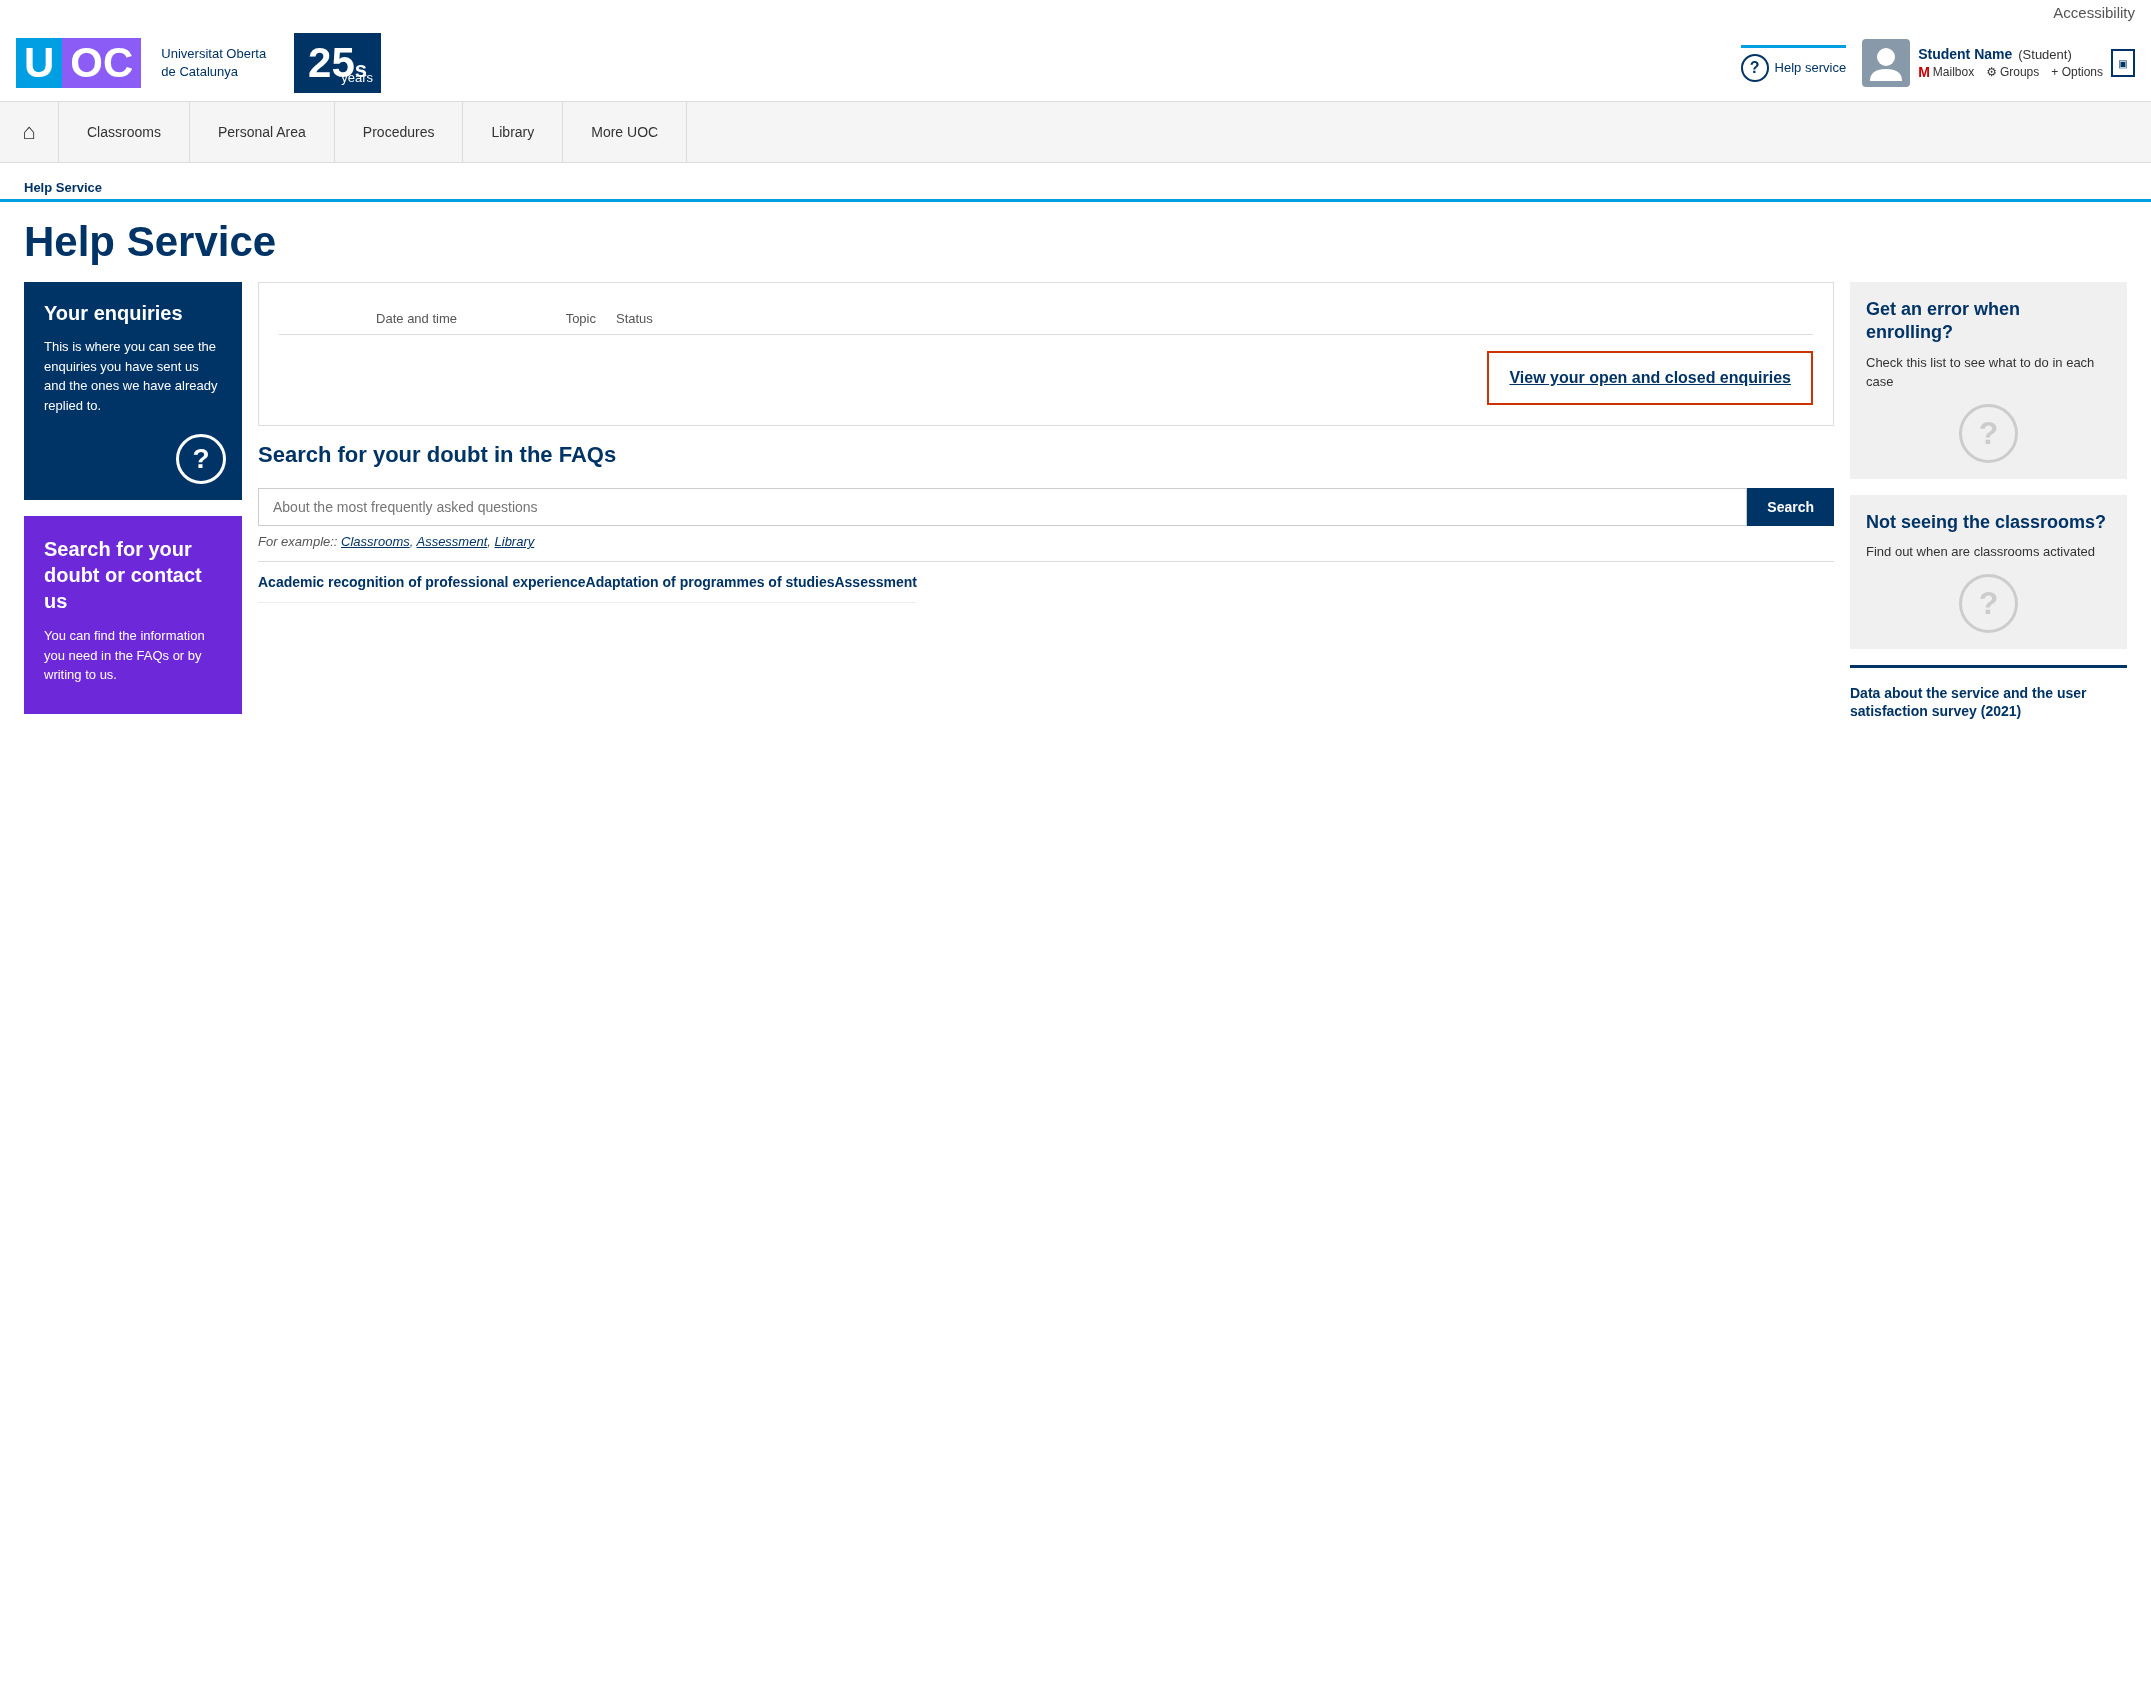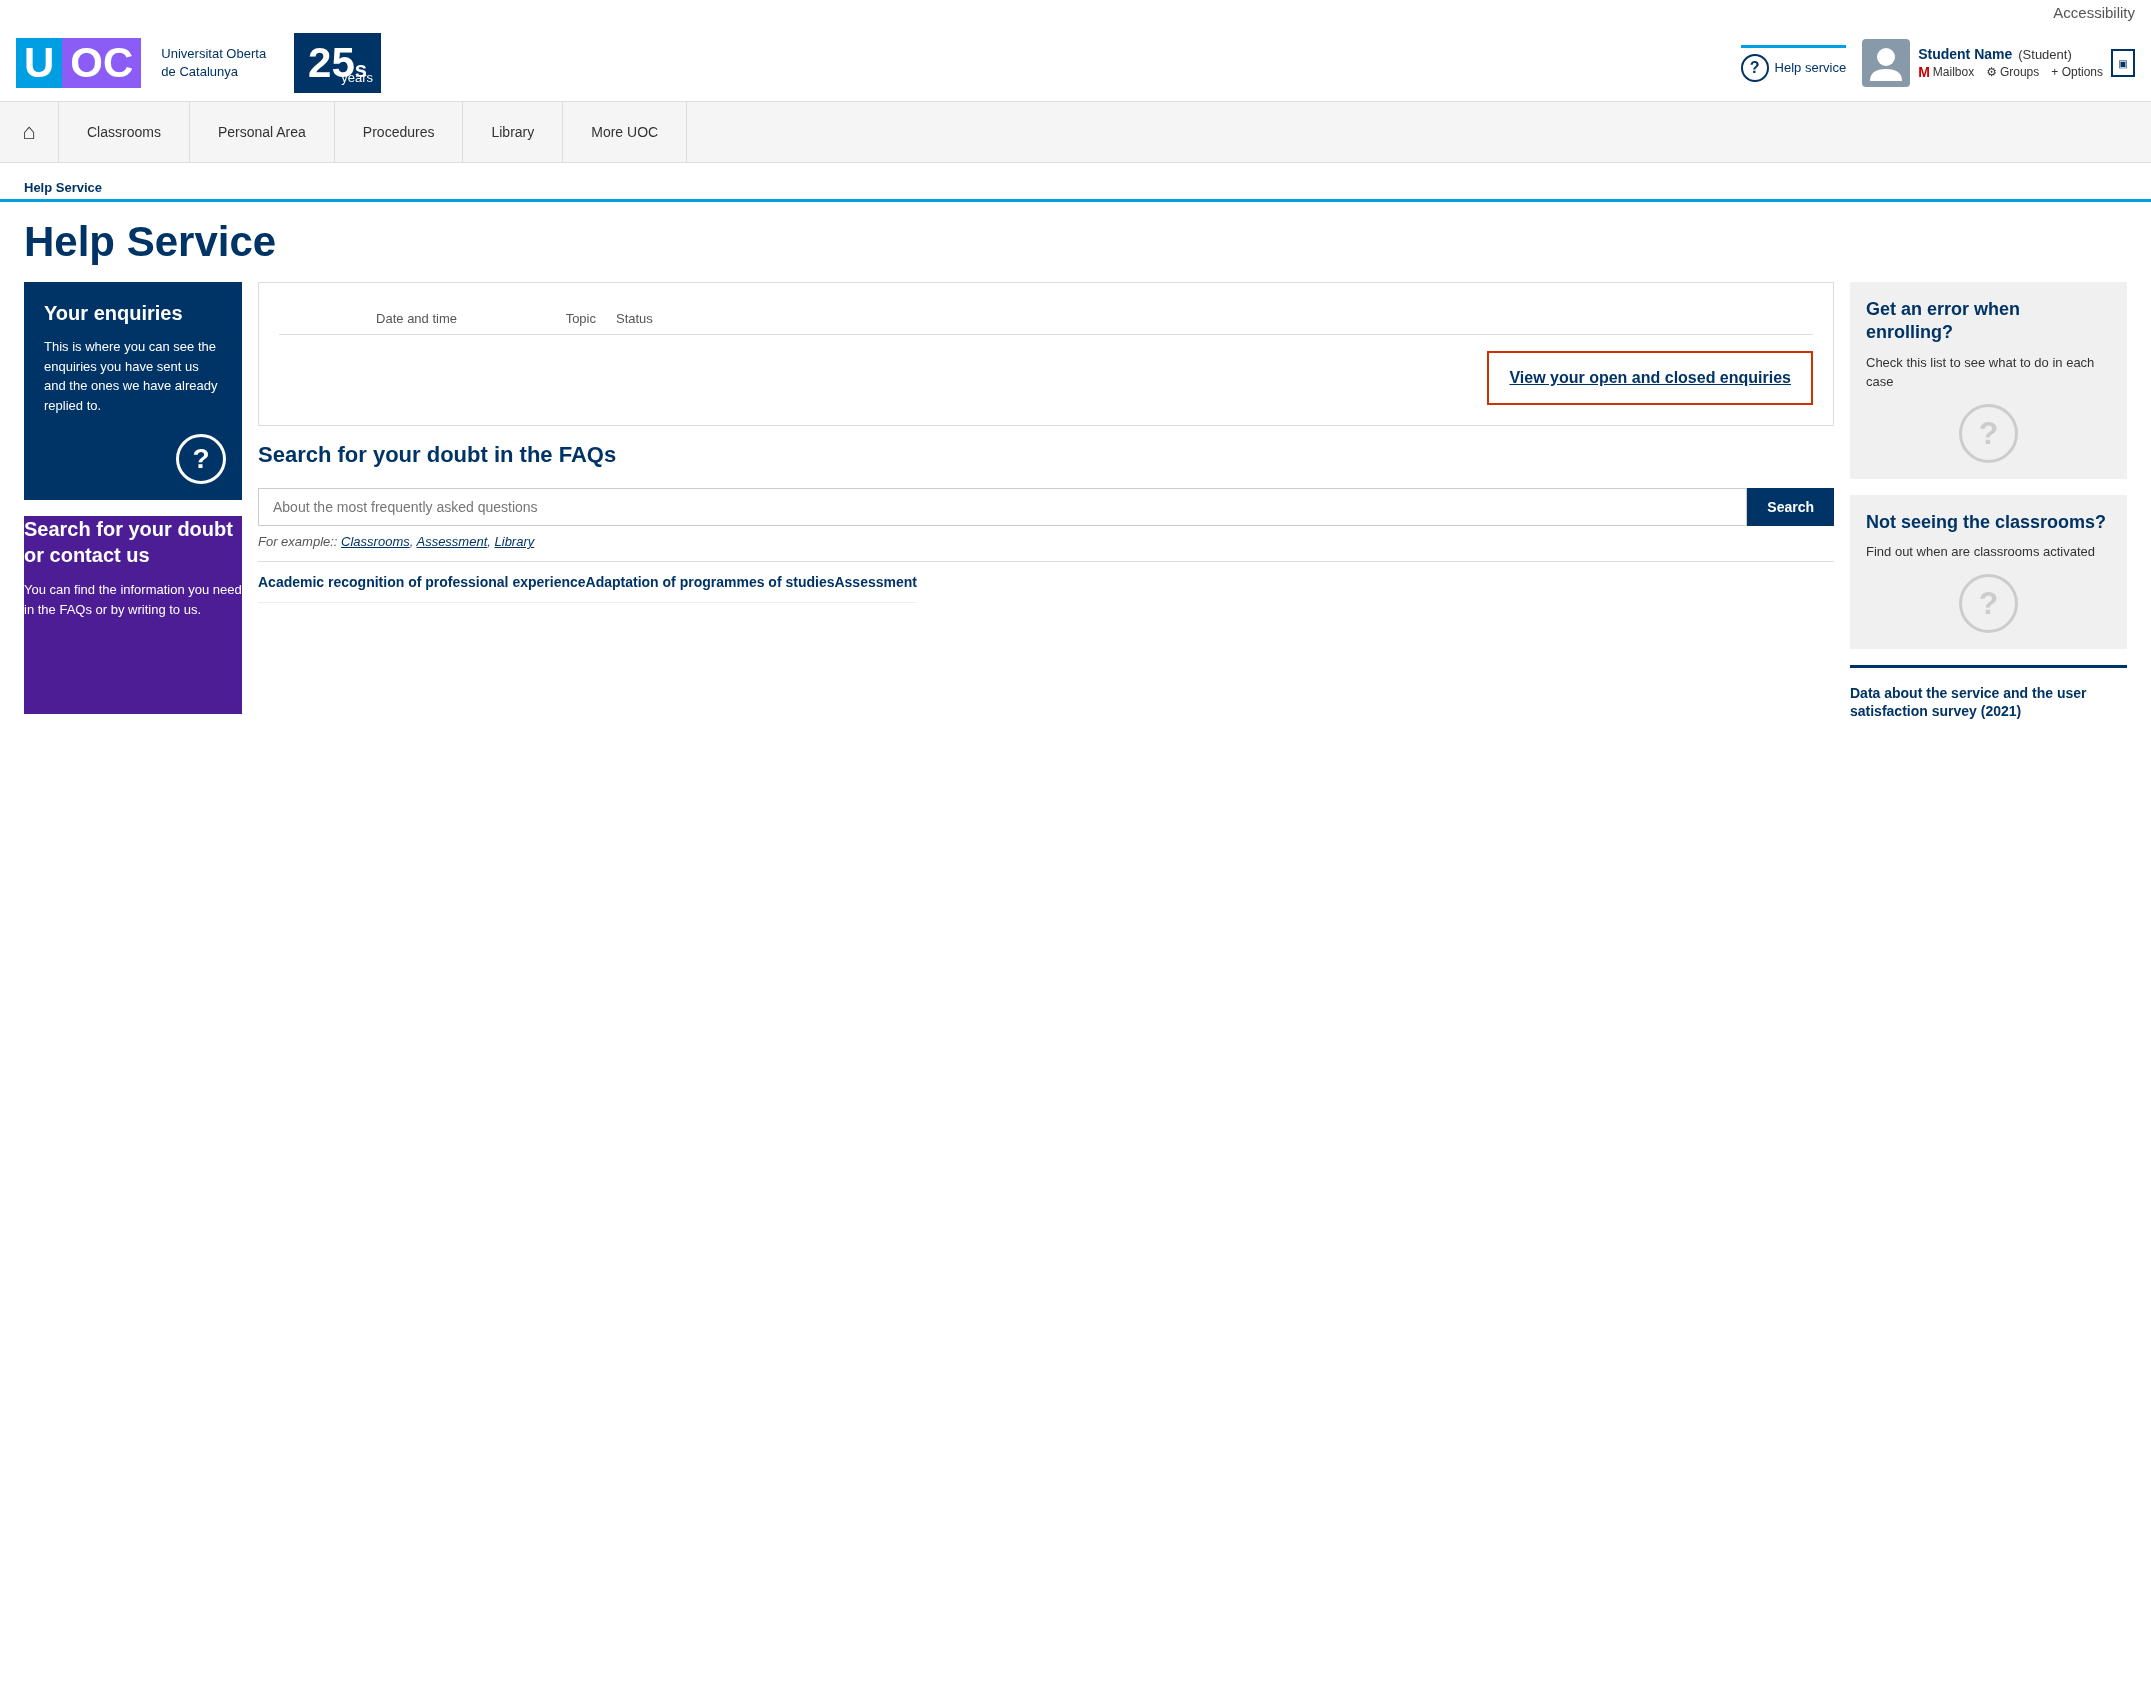--- a/index.html
+++ b/index.html
@@ -257,22 +257,23 @@
       display: flex;
       align-items: center;
       justify-content: center;
       font-size: 28px;
       font-weight: bold;
       color: #fff;
     }
 
     
     .search-box {
-      background: #4c1d95;
-      color: #fff;
+      background: #6d28d9;
+      color: #fff;
+      padding: 20px;
       min-height: 198px;
     }
     .search-box h3 {
       font-size: 20px;
       font-weight: bold;
       line-height: 1.3;
       margin-bottom: 12px;
     }
     .search-box p {
       font-size: 13px;

